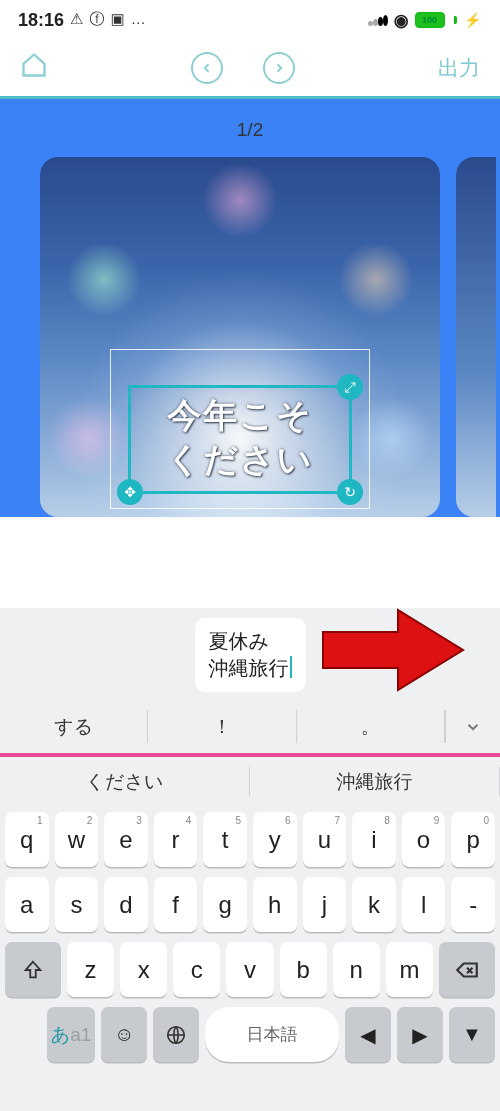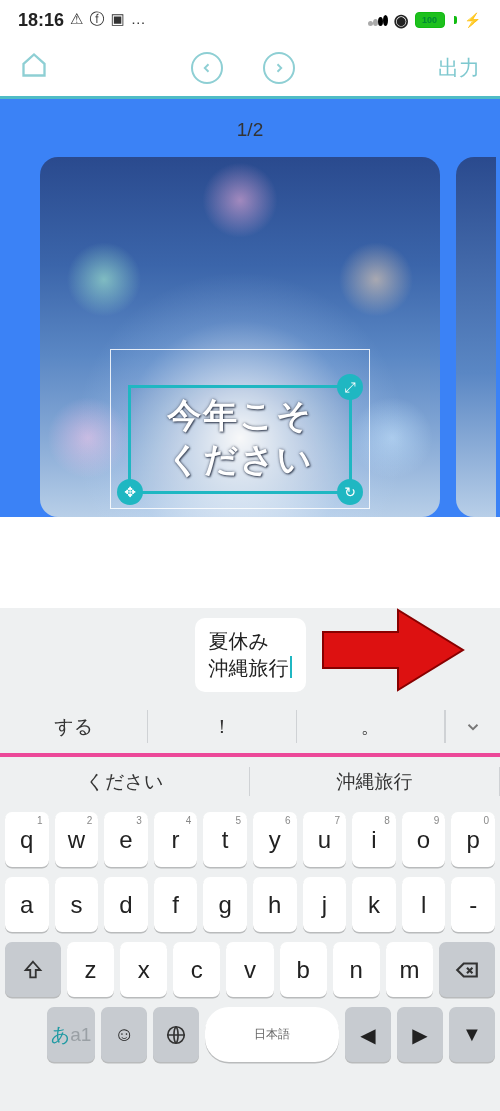--- a/index.html
+++ b/index.html
@@ -74,21 +74,21 @@
   .key.fn { background:#c7cbd0; }
   .key.space { flex:3.2; font-size:17px; color:#666;}
   .key.mode { flex:1.15; background:#c7cbd0;margin-left:42px;}
   .mode-lbl { font-size:19px; }
   .mode-lbl .accent { color:#1f9aa3; }
   .mode-lbl .dim { color:#9aa0a5; }
   .row3 .key.fn { flex:0 0 56px;}
   .row3 .key.bksp { flex:0 0 56px;}
   .row4 .key.fn { flex:0 0 46px; font-size:20px;}
   .row4 .key.arrow { flex:0 0 46px;}
-  .row4 .key.space { font-size:12px;border-radius:24px;}
+  .row4 .key.space { font-size:17px;border-radius:24px;}
 </style>
 </head>
 <body>
 
 <div class="screen">
 
   <div class="status-bar">
     <div class="status-left">
       <span>18:16</span>
       <span class="ico">⚠</span>

